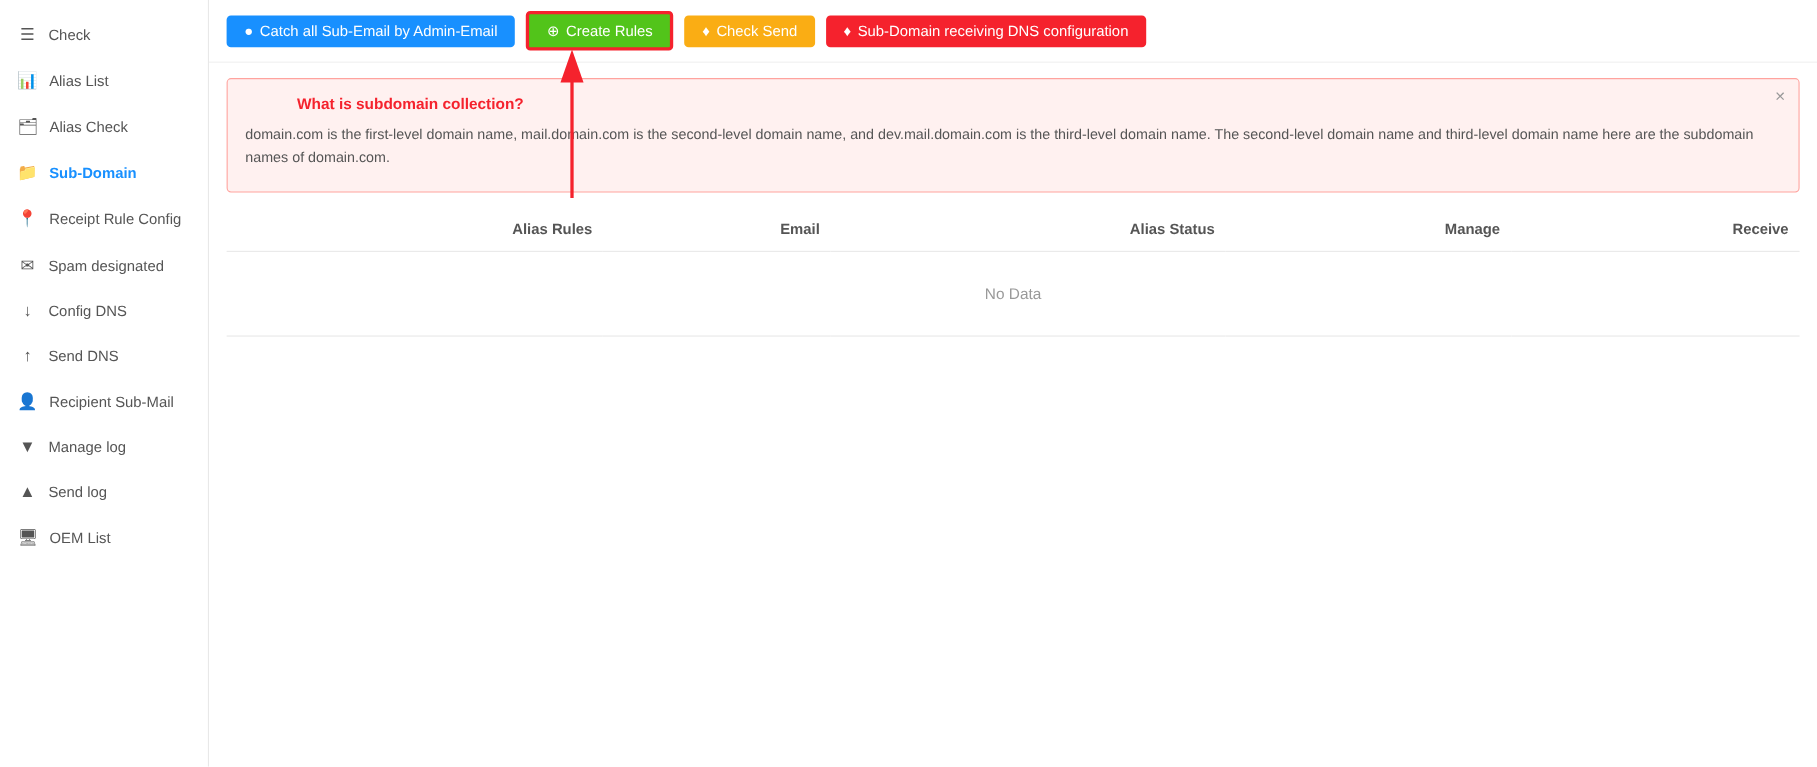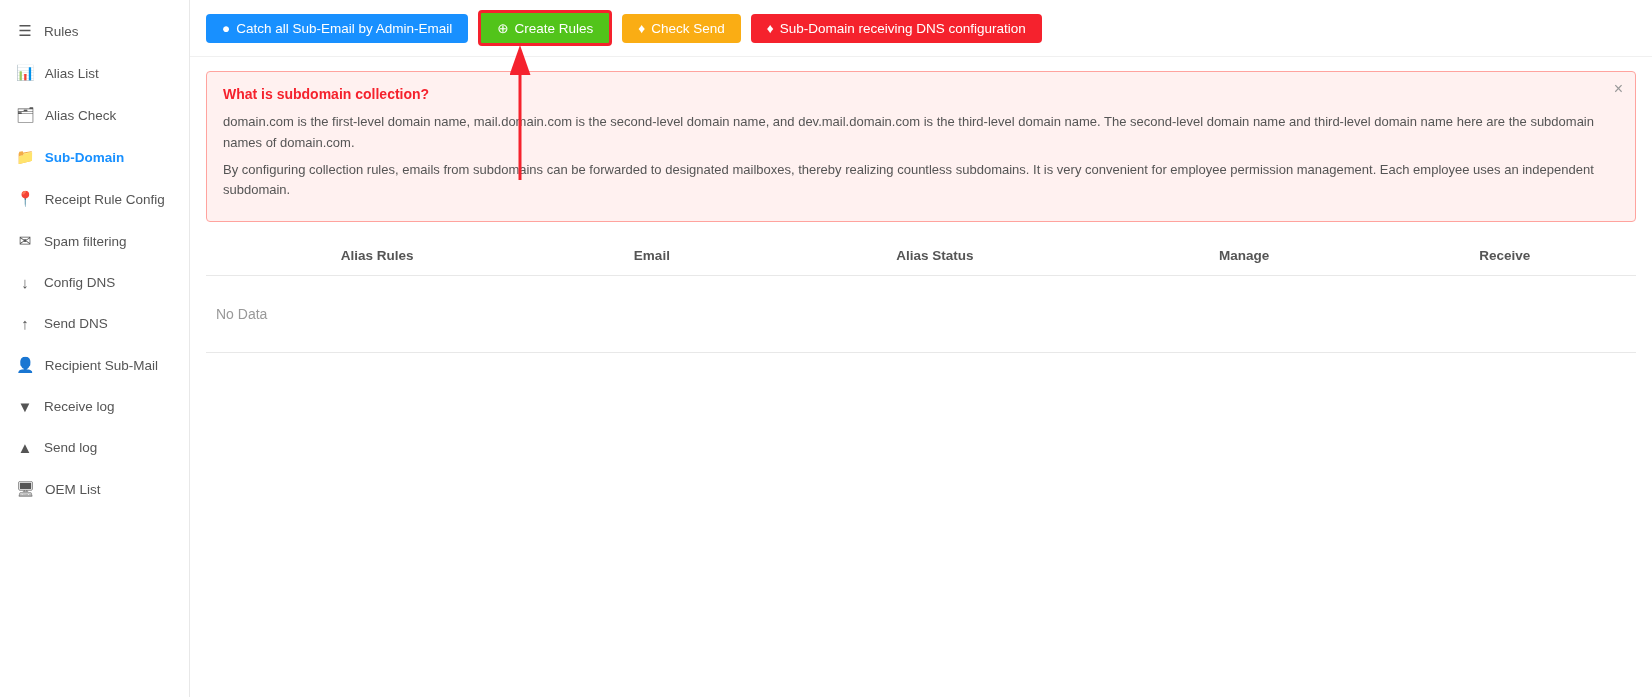--- a/index.html
+++ b/index.html
@@ -80,49 +80,50 @@
       top: 8px;
       right: 12px;
       cursor: pointer;
       color: #999;
       font-size: 16px;
     }
     .info-box h4 {
       color: #f5222d;
       font-size: 14px;
       margin-bottom: 10px;
+      margin-left: 47px;
     }
     .info-box p {
       color: #555;
       font-size: 13px;
       line-height: 1.6;
       margin-bottom: 6px;
     }
 
     
     .table-area {
       flex: 1;
       padding: 0 16px;
       overflow-y: auto;
     }
     .data-table {
       width: 100%;
       border-collapse: collapse;
     }
     .data-table th {
-      text-align: center;
+      text-align: right;
       padding: 12px 10px;
       font-weight: 600;
       color: #555;
       border-bottom: 1px solid #e8e8e8;
       font-size: 13.5px;
     }
     .data-table td {
       padding: 30px 10px;
-      text-align: left;
+      text-align: center;
       color: #999;
       font-size: 14px;
     }
     .no-data-row td {
       border-bottom: 1px solid #e8e8e8;
     }
 
     
     .red-arrow-overlay {
       position: absolute;
@@ -138,57 +139,57 @@
     .sidebar::-webkit-scrollbar { width: 4px; }
     .sidebar::-webkit-scrollbar-thumb { background: #ccc; border-radius: 2px; }
   </style>
 </head>
 <body>
 
 <div class="sidebar">
 
 <div class="sidebar-item">
       <span class="icon">☰</span>
-      <span>Rules</span>
+      <span>Check</span>
     </div>
     <div class="sidebar-item">
       <span class="icon">📊</span>
       <span>Alias List</span>
     </div>
     <div class="sidebar-item">
       <span class="icon">🗂</span>
       <span>Alias Check</span>
     </div>
     <div class="sidebar-item active">
       <span class="icon">📁</span>
       <span>Sub-Domain</span>
     </div>
     <div class="sidebar-item">
       <span class="icon">📍</span>
       <span>Receipt Rule Config</span>
     </div>
     <div class="sidebar-item">
       <span class="icon">✉</span>
-      <span>Spam filtering</span>
+      <span>Spam designated</span>
     </div>
     <div class="sidebar-item">
       <span class="icon">↓</span>
       <span>Config DNS</span>
     </div>
     <div class="sidebar-item">
       <span class="icon">↑</span>
       <span>Send DNS</span>
     </div>
     <div class="sidebar-item">
       <span class="icon">👤</span>
       <span>Recipient Sub-Mail</span>
     </div>
     <div class="sidebar-item">
       <span class="icon">▼</span>
-      <span>Receive log</span>
+      <span>Manage log</span>
     </div>
     <div class="sidebar-item">
       <span class="icon">▲</span>
       <span>Send log</span>
     </div>
     <div class="sidebar-item">
       <span class="icon">🖥</span>
       <span>OEM List</span>
     </div>
   </div>
@@ -224,21 +225,20 @@
         <span>Sub-Domain receiving DNS configuration</span>
       </button>
     </div>
 
   <div class="info-box">
     <span class="close-btn">×</span>
     <h4>What is subdomain collection?</h4>
     <div>
 
     <p>domain.com is the first-level domain name, mail.domain.com is the second-level domain name, and dev.mail.domain.com is the third-level domain name. The second-level domain name and third-level domain name here are the subdomain names of domain.com.</p>
-        <p>By configuring collection rules, emails from subdomains can be forwarded to designated mailboxes, thereby realizing countless subdomains. It is very convenient for employee permission management. Each employee uses an independent subdomain.</p>
       </div>
   </div>
 
   <div class="table-area">
     <table class="data-table">
       <thead>
         <tr>
 
         <th>Alias Rules</th>
             <th>Email</th>

